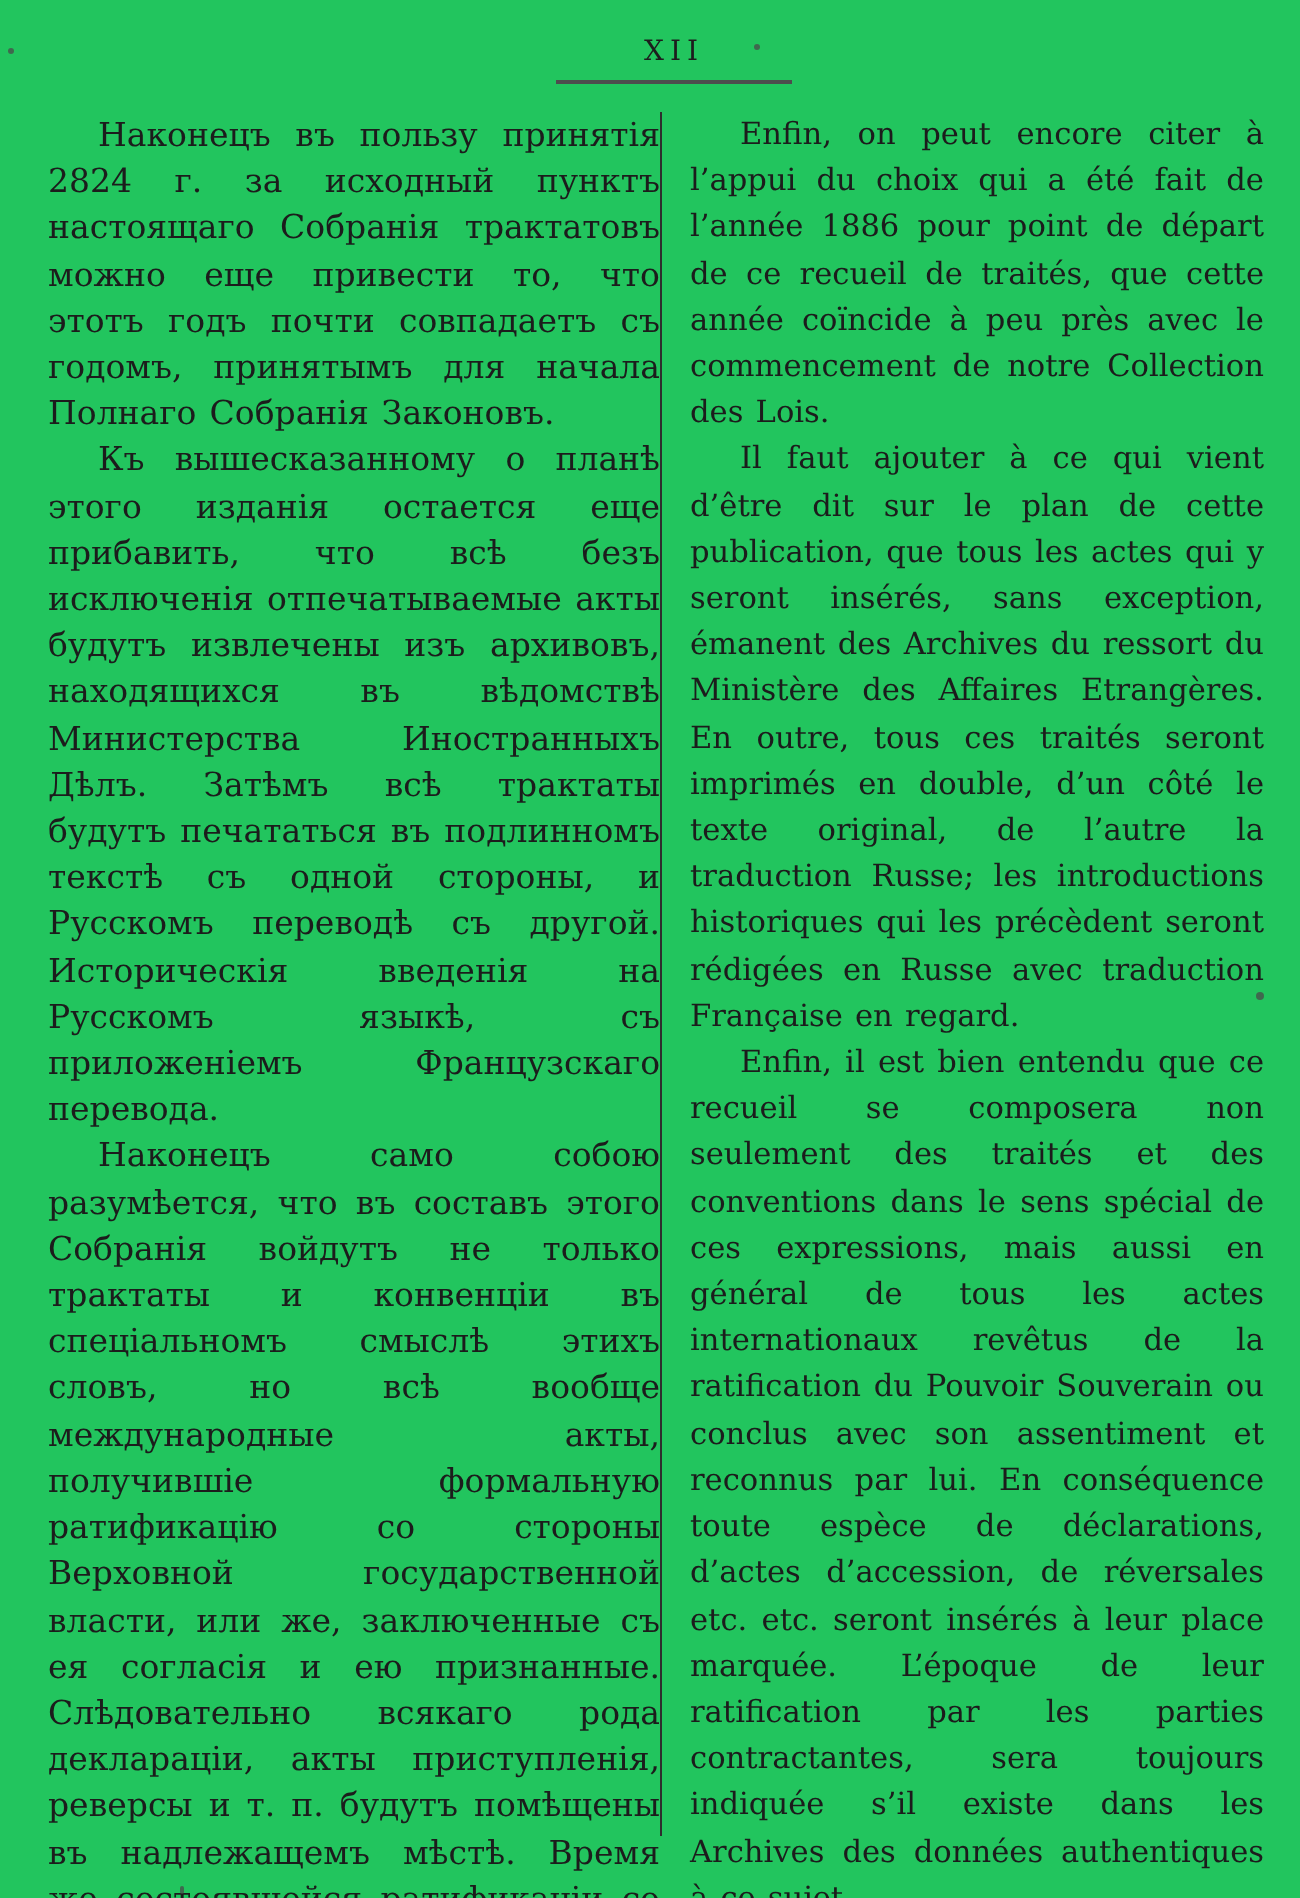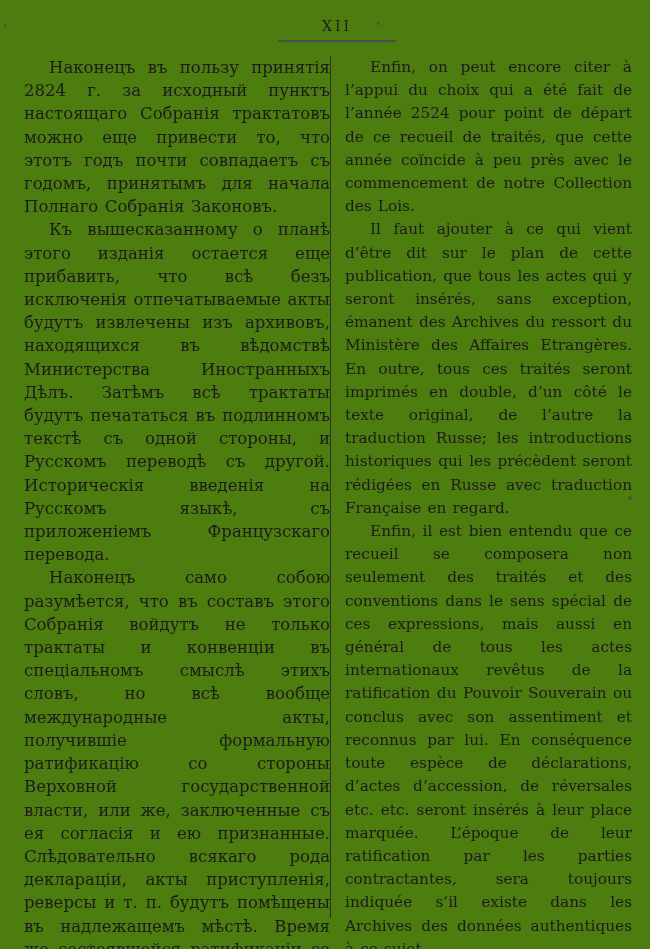--- a/index.html
+++ b/index.html
@@ -4,21 +4,21 @@
 <style>
   html, body { margin: 0; padding: 0; }
   body {
     width: 650px; height: 949px;
     background: #f4f4f4;
     font-family: "DejaVu Serif", "Liberation Serif", serif;
   }
   .page {
     position: relative;
     width: 650px; height: 949px;
-    background: #4d7c0f;
+    background: #22c55e;
     color: #1d1d1d;
     overflow: hidden;
   }
   .page-header {
     position: absolute;
     top: 18px; left: 27px; width: 620px;
     text-align: center;
   }
   .page-number {
     font-size: 14px;
@@ -77,21 +77,21 @@
     <div class="col col-left">
       <p>Наконецъ въ пользу принятія 2824 г. за исходный пунктъ настоящаго Собранія трактатовъ можно еще привести то, что этотъ годъ почти совпадаетъ съ годомъ, принятымъ для начала Полнаго Собранія Законовъ.</p>
       <p>Къ вышесказанному о планѣ этого изданія остается еще прибавить, что всѣ безъ исключенія отпечатываемые акты будутъ извлечены изъ архивовъ, находящихся въ вѣдомствѣ Министерства Иностранныхъ Дѣлъ. Затѣмъ всѣ трактаты будутъ печататься въ подлинномъ текстѣ съ одной стороны, и Русскомъ переводѣ съ другой. Историческія введенія на Русскомъ языкѣ, съ приложеніемъ Французскаго перевода.</p>
       <p>Наконецъ само собою разумѣется, что въ составъ этого Собранія войдутъ не только трактаты и конвенціи въ спеціальномъ смыслѣ этихъ словъ, но всѣ вообще международные акты, получившіе формальную ратификацію со стороны Верховной государственной власти, или же, заключенные съ ея согласія и ею признанные. Слѣдовательно всякаго рода деклараціи, акты приступленія, реверсы и т. п. будутъ помѣщены въ надлежащемъ мѣстѣ. Время же состоявшейся ратификаціи со стороны договаривавшихся сторонъ всегда будетъ означено, если объ этомъ имѣлись въ архивахъ достовѣрныя свѣдѣнія.</p>
 
     </div>
 
     <div class="col-divider"></div>
 
     <div class="col col-right">
-      <p>Enfin, on peut encore citer à l’appui du choix qui a été fait de l’année 2524 pour point de départ de ce recueil de traités, que cette année coïncide à peu près avec le commencement de notre Collection des Lois.</p>
+      <p>Enfin, on peut encore citer à l’appui du choix qui a été fait de l’année 1886 pour point de départ de ce recueil de traités, que cette année coïncide à peu près avec le commencement de notre Collection des Lois.</p>
       <p>Il faut ajouter à ce qui vient d’être dit sur le plan de cette publication, que tous les actes qui y seront insérés, sans exception, émanent des Archives du ressort du Ministère des Affaires Etrangères. En outre, tous ces traités seront imprimés en double, d’un côté le texte original, de l’autre la traduction Russe; les introductions historiques qui les précèdent seront rédigées en Russe avec traduction Française en regard.</p>
       <p>Enfin, il est bien entendu que ce recueil se composera non seulement des traités et des conventions dans le sens spécial de ces expressions, mais aussi en général de tous les actes internationaux revêtus de la ratification du Pouvoir Souverain ou conclus avec son assentiment et reconnus par lui. En conséquence toute espèce de déclarations, d’actes d’accession, de réversales etc. etc. seront insérés à leur place marquée. L’époque de leur ratification par les parties contractantes, sera toujours indiquée s’il existe dans les Archives des données authentiques à ce sujet.</p>
 
     </div>
 
   </div>
 
   <div class="speck" style="left:4px;  top:24px;"></div>
   <div class="speck" style="left:377px; top:22px;"></div>
   <div class="speck" style="left:628px; top:496px; width:4px; height:4px;"></div>

